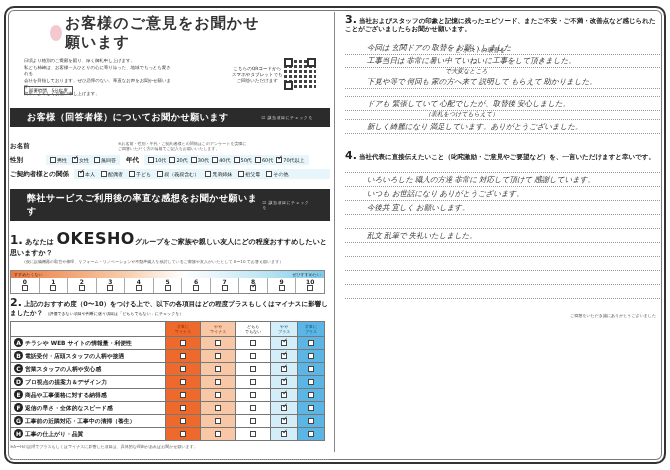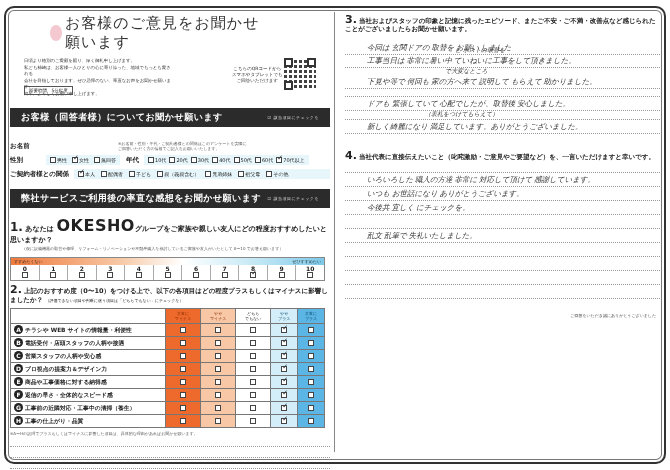--- a/index.html
+++ b/index.html
@@ -1,31 +1,31 @@
 <!DOCTYPE html>
 <html><head>
 <meta charset="utf-8">
 <style>
 *{box-sizing:border-box;margin:0;padding:0}
 body{width:670px;height:470px;background:#fff;font-family:"DejaVu Sans",sans-serif;color:#222;position:relative;overflow:hidden}
 .frame{position:absolute;left:4px;top:6px;width:662px;height:458px;border:2px solid #333;border-radius:10px;box-shadow:inset 0 0 0 2px #fff,inset 0 0 0 3px #777}
 .divider{position:absolute;left:334px;top:12px;width:1px;height:440px;background:#888}
 .left{position:absolute;left:10px;top:10px;width:320px}
 .right{position:absolute;left:345px;top:10px;width:315px}
-.title{display:flex;align-items:center;justify-content:center;margin-left:40px;margin-top:4px;width:210px;font-size:15px;font-weight:normal;letter-spacing:1px;color:#333}
+.title{display:flex;align-items:center;justify-content:center;margin-left:40px;margin-top:4px;width:210px;font-size:15px;font-weight:bold;letter-spacing:1px;color:#333}
 .title .mark{width:16px;height:16px;border-radius:50%;background:#f3c9cf;margin-right:3px}
 .intro{position:relative;height:50px;margin-top:6px}
 .intro p{font-size:4.4px;line-height:6.6px;color:#333;margin-left:14px;width:150px}
 .intro .time{position:absolute;left:14px;top:28px;border:1px solid #555;font-size:4.5px;padding:1px 4px}
 .qrtext{position:absolute;left:222px;top:8px;font-size:4.5px;text-align:center;line-height:6px}
 .qr{position:absolute;left:274px;top:0px;width:32px;height:32px;background:
 repeating-linear-gradient(90deg,#222 0 3px,#fff 3px 5px),#222;opacity:.85}
 .qr:before{content:"";position:absolute;inset:0;background:repeating-linear-gradient(0deg,#fff 0 2px,transparent 2px 5px)}
 .qr .c{position:absolute;width:9px;height:9px;border:2px solid #111;background:#fff;z-index:2}
-.bar{background:#2b2b2b;color:#fff;font-weight:bold;font-size:9px;padding:3px 11px;display:flex;justify-content:space-between;align-items:center;letter-spacing:.5px}
+.bar{background:#2b2b2b;color:#fff;font-weight:bold;font-size:9px;padding:3px 17px;display:flex;justify-content:space-between;align-items:center;letter-spacing:.5px}
 .bar .chk{font-size:4px;font-weight:normal;color:#ddd}
 .row{display:flex;align-items:center;font-size:6px;margin-top:4px}
 .row .lab{font-weight:bold;font-size:6.5px;width:48px}
 .opts{display:flex;align-items:center;background:#e6f6fb;padding:2px 4px;gap:5px}
 .opt{display:flex;align-items:center;font-size:5px;gap:1px}
 .box{width:6px;height:6px;border:1px solid #444;background:#fff;display:inline-block;position:relative}
 .box.on:after{content:"✓";position:absolute;left:0;top:-4px;font-size:7px;color:#333}
 .note{font-size:4px;color:#555;margin-left:80px;line-height:5px}
 .q1{font-size:7px;font-weight:bold;margin-top:8px}
 .q1 .num{font-size:12px}
@@ -317,21 +317,21 @@
   </div>
 
   <div class="q3" style="margin-top:18px">
     <span class="num">4.</span>
     <span>当社代表に直接伝えたいこと（叱咤激励・ご意見やご要望など）を、一言いただけますと幸いです。</span>
   </div>
   <div style="margin-top:6px">
     <div class="dline" style="height:6px"></div>
     <div class="hw">いろいろした 職人の方達 非常に 対応して頂けて 感謝しています。</div>
     <div class="hw">いつも お世話になり ありがとうございます。</div>
-    <div class="hw">今後共 宜しく にチェックを。</div>
+    <div class="hw">今後共 宜しく お願いします。</div>
     <div class="hw"></div>
     <div class="hw">乱文 乱筆で 失礼いたしました。</div>
     <div class="hw"></div>
     <div class="hw"></div>
     <div class="hw"></div>
     <div class="hw"></div>
   </div>
   <div class="thanks">ご回答をいただき誠にありがとうございました</div>
 </div>
 

